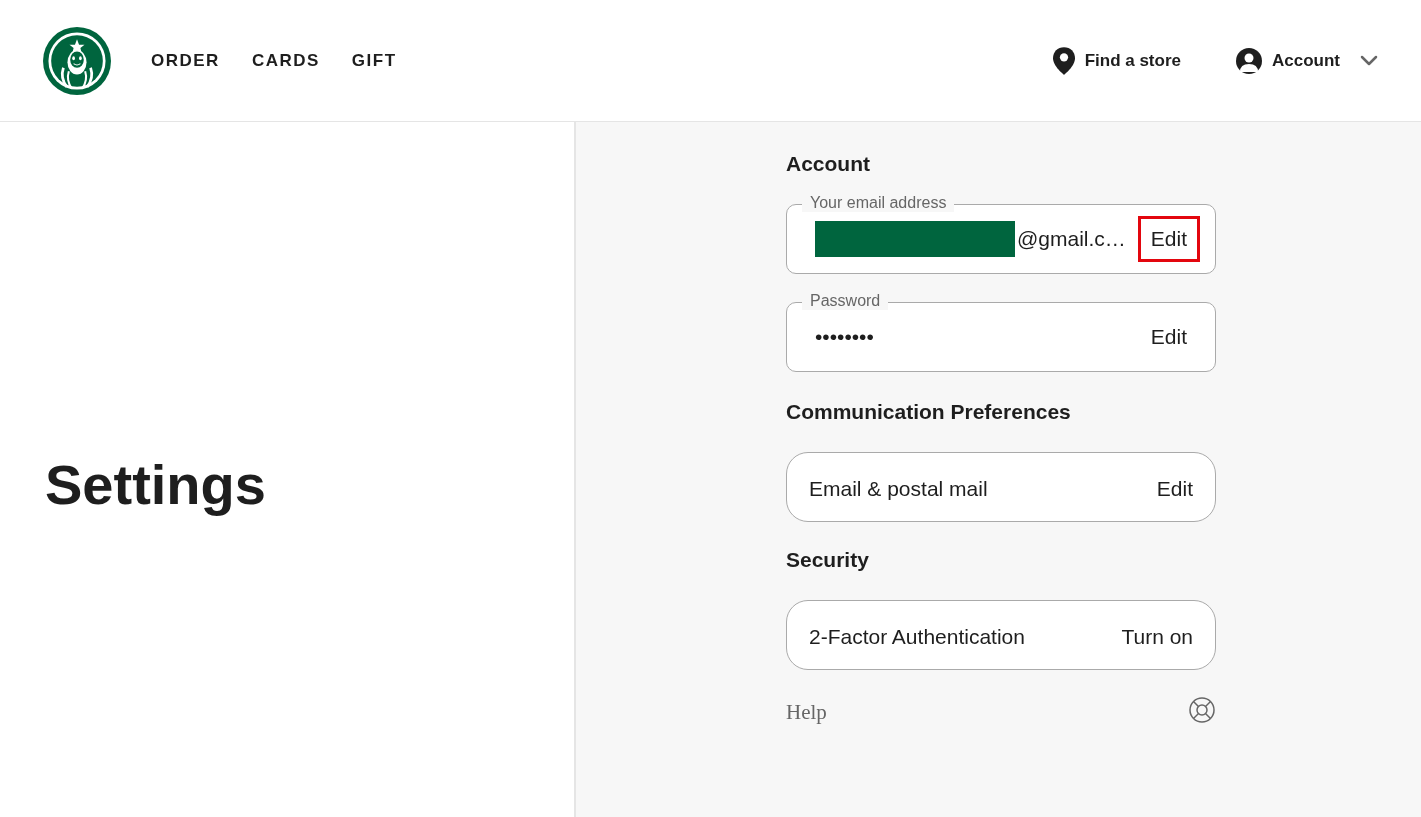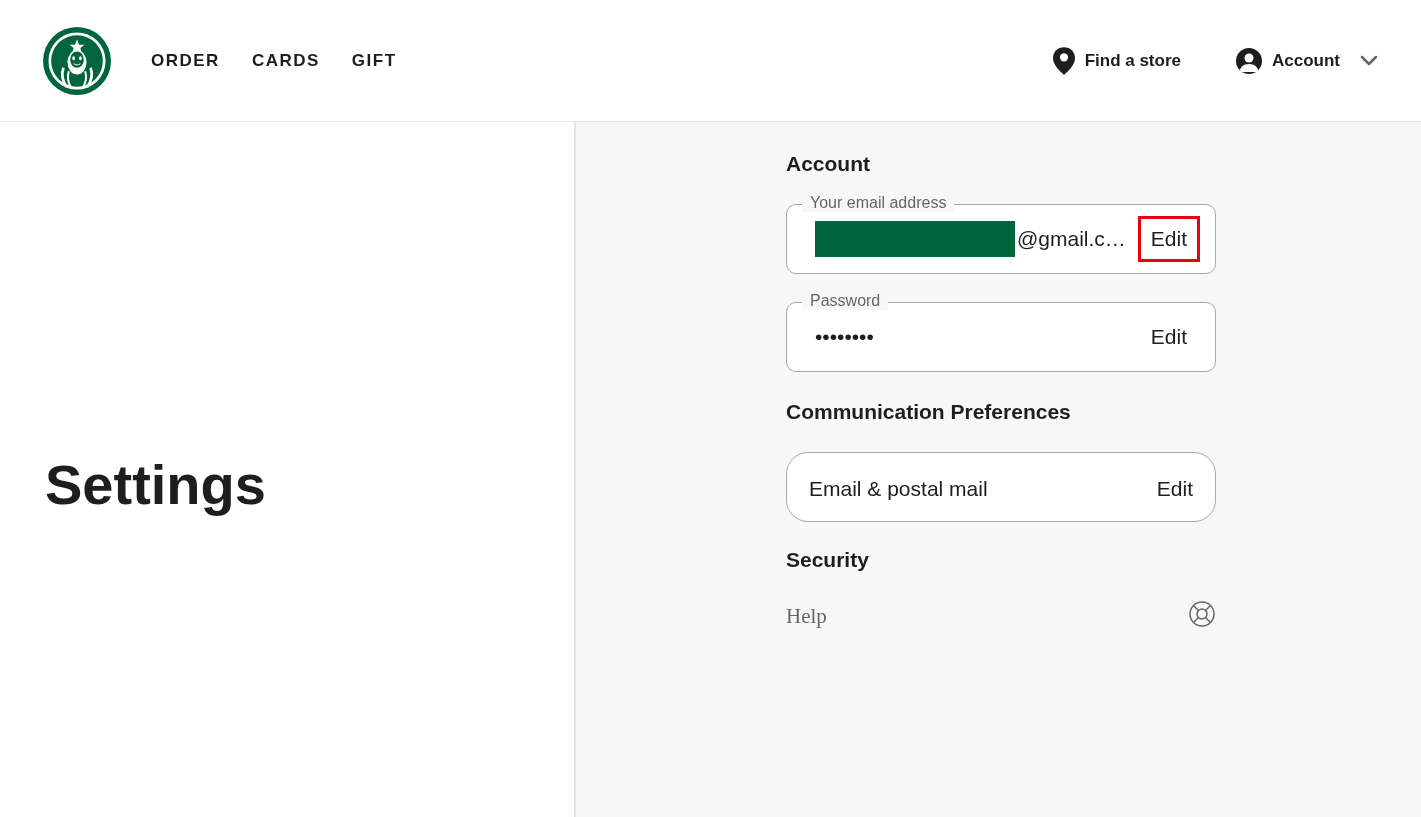--- a/index.html
+++ b/index.html
@@ -279,20 +279,24 @@
 
     <h2 class="section-title spaced">Communication Preferences</h2>
 
     <div class="plain-row">
       <span class="label">Email &amp; postal mail</span>
       <span class="action">Edit</span>
     </div>
 
     <h2 class="section-title spaced">Security</h2>
 
+    <div class="plain-row">
+      <span class="label">2-Factor Authentication</span>
+      <span class="action">Turn on</span>
+    </div>
 
 
     <div class="help-row">
       <span class="help-label">Help</span>
       <span class="help-icon">
         <svg width="28" height="28" viewBox="0 0 28 28">
           <circle cx="14" cy="14" r="12" fill="none" stroke="#666" stroke-width="1.5"></circle>
           <circle cx="14" cy="14" r="5" fill="none" stroke="#666" stroke-width="1.5"></circle>
           <line x1="5.5" y1="5.5" x2="10.5" y2="10.5" stroke="#666" stroke-width="1.5"></line>
           <line x1="22.5" y1="5.5" x2="17.5" y2="10.5" stroke="#666" stroke-width="1.5"></line>

